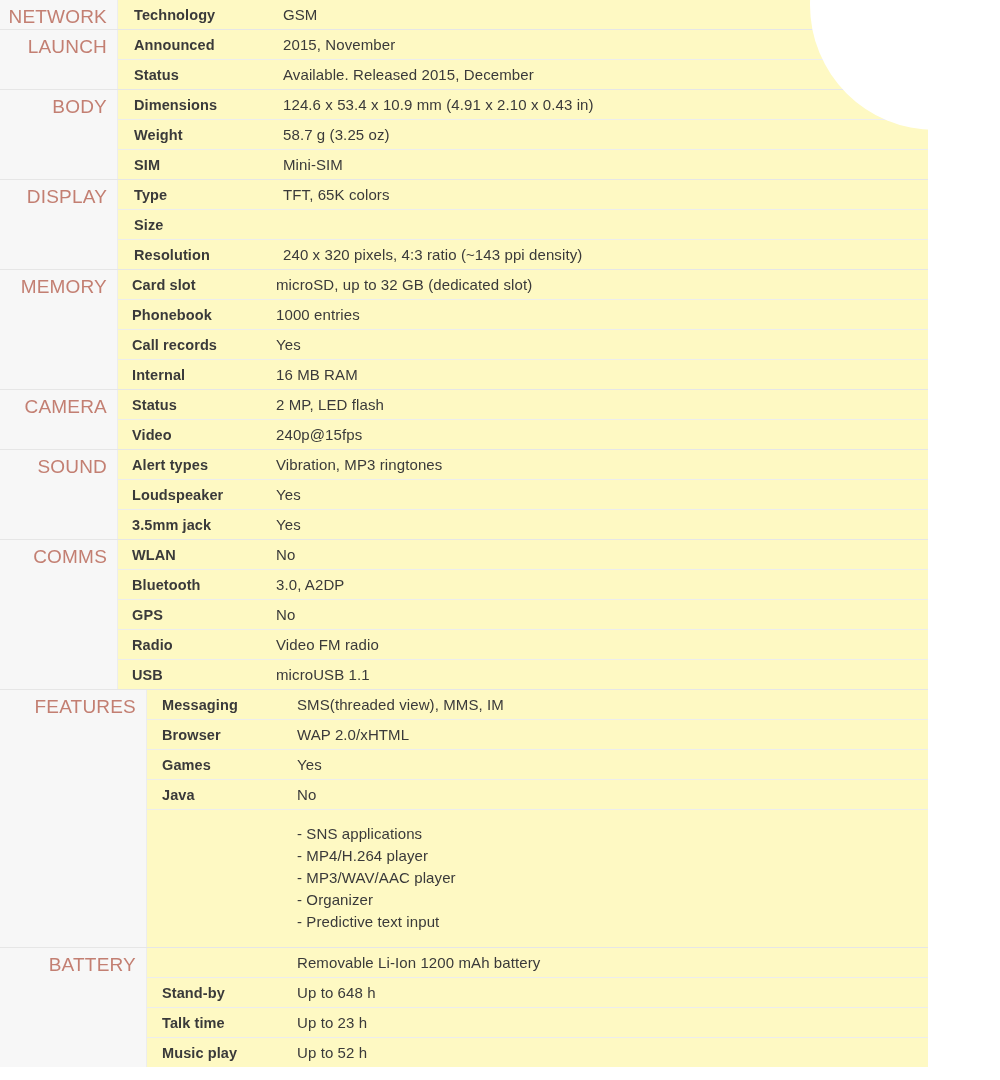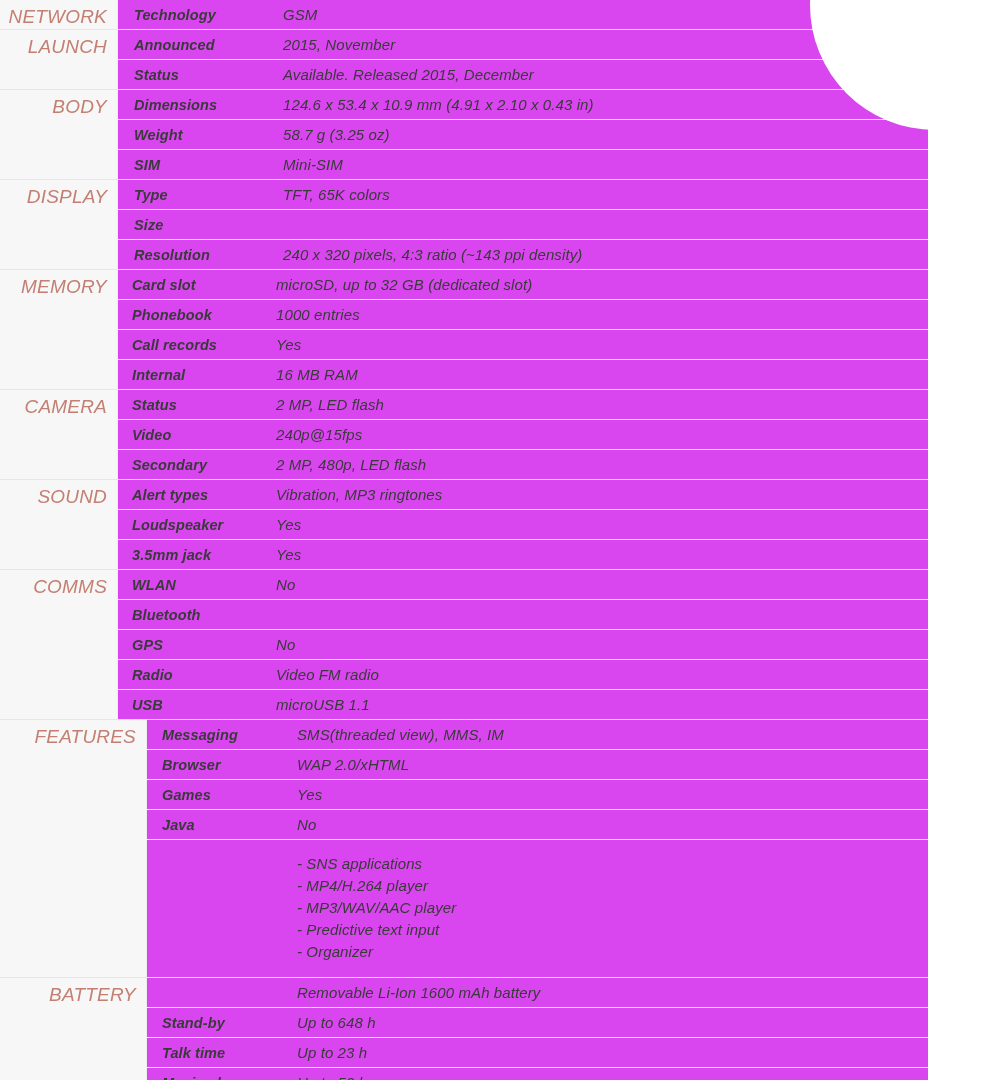--- a/index.html
+++ b/index.html
@@ -21,21 +21,20 @@
     width: 928px;
     background: #fbfbfb;
   }
 
   
   .spec-section {
     display: flex;
     align-items: stretch;
     border-top: 1px solid #e6e6e6;
     background: #fbfbfb;
-    font-style: italic;
   }
   .spec-section.first {
     border-top: none;
   }
 
   
   .cat-cell {
     width: 118px;
     min-width: 118px;
     box-sizing: border-box;
@@ -62,21 +61,21 @@
   .rows {
     flex: 1 1 auto;
     min-width: 0;
   }
 
   .spec-row {
     display: flex;
     align-items: flex-start;
     border-top: 1px solid #ededed;
     min-height: 29px;
-    background: #d946ef;
+    background: #fef9c3;
   }
   .spec-row.first {
     border-top: none;
   }
 
   .row-label {
     box-sizing: border-box;
     width: 165px;
     min-width: 165px;
     padding: 6px 10px 5px 16px;
@@ -250,24 +249,20 @@
       </div>
       <div class="rows indent">
         <div class="spec-row first">
           <div class="row-label">Status</div>
           <div class="row-value">2 MP, LED flash</div>
         </div>
         <div class="spec-row">
           <div class="row-label">Video</div>
           <div class="row-value">240p@15fps</div>
         </div>
-        <div class="spec-row">
-          <div class="row-label">Secondary</div>
-          <div class="row-value">2 MP, 480p, LED flash</div>
-        </div>
       </div>
     </div>
     <div class="spec-section">
       <div class="cat-cell">
         <span class="cat-label">SOUND</span>
       </div>
       <div class="rows indent">
         <div class="spec-row first">
           <div class="row-label">Alert types</div>
           <div class="row-value">Vibration, MP3 ringtones</div>
@@ -286,20 +281,21 @@
       <div class="cat-cell">
         <span class="cat-label">COMMS</span>
       </div>
       <div class="rows indent">
         <div class="spec-row first">
           <div class="row-label">WLAN</div>
           <div class="row-value">No</div>
         </div>
         <div class="spec-row">
           <div class="row-label">Bluetooth</div>
+          <div class="row-value">3.0, A2DP</div>
         </div>
         <div class="spec-row">
           <div class="row-label">GPS</div>
           <div class="row-value">No</div>
         </div>
         <div class="spec-row">
           <div class="row-label">Radio</div>
           <div class="row-value">Video FM radio</div>
         </div>
         <div class="spec-row">
@@ -328,34 +324,34 @@
         <div class="spec-row">
           <div class="row-label">Java</div>
           <div class="row-value">No</div>
         </div>
         <div class="spec-row bullets">
           <div class="row-label"></div>
           <div class="row-value">
             <span class="bullet-line">- SNS applications</span>
             <span class="bullet-line">- MP4/H.264 player</span>
             <span class="bullet-line">- MP3/WAV/AAC player</span>
+            <span class="bullet-line">- Organizer</span>
             <span class="bullet-line">- Predictive text input</span>
-            <span class="bullet-line">- Organizer</span>
           </div>
         </div>
       </div>
     </div>
     <div class="spec-section">
       <div class="cat-cell wide">
         <span class="cat-label">BATTERY</span>
       </div>
       <div class="rows indent2">
         <div class="spec-row first">
           <div class="row-label"></div>
-          <div class="row-value">Removable Li-Ion 1600 mAh battery</div>
+          <div class="row-value">Removable Li-Ion 1200 mAh battery</div>
         </div>
         <div class="spec-row">
           <div class="row-label">Stand-by</div>
           <div class="row-value">Up to 648 h</div>
         </div>
         <div class="spec-row">
           <div class="row-label">Talk time</div>
           <div class="row-value">Up to 23 h</div>
         </div>
         <div class="spec-row">

